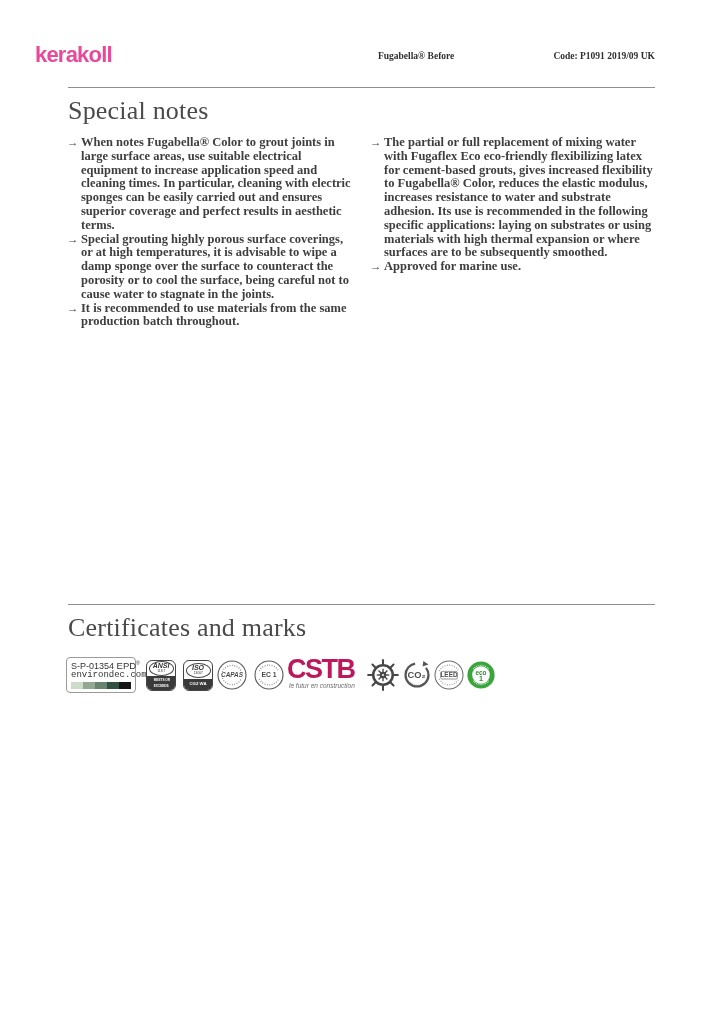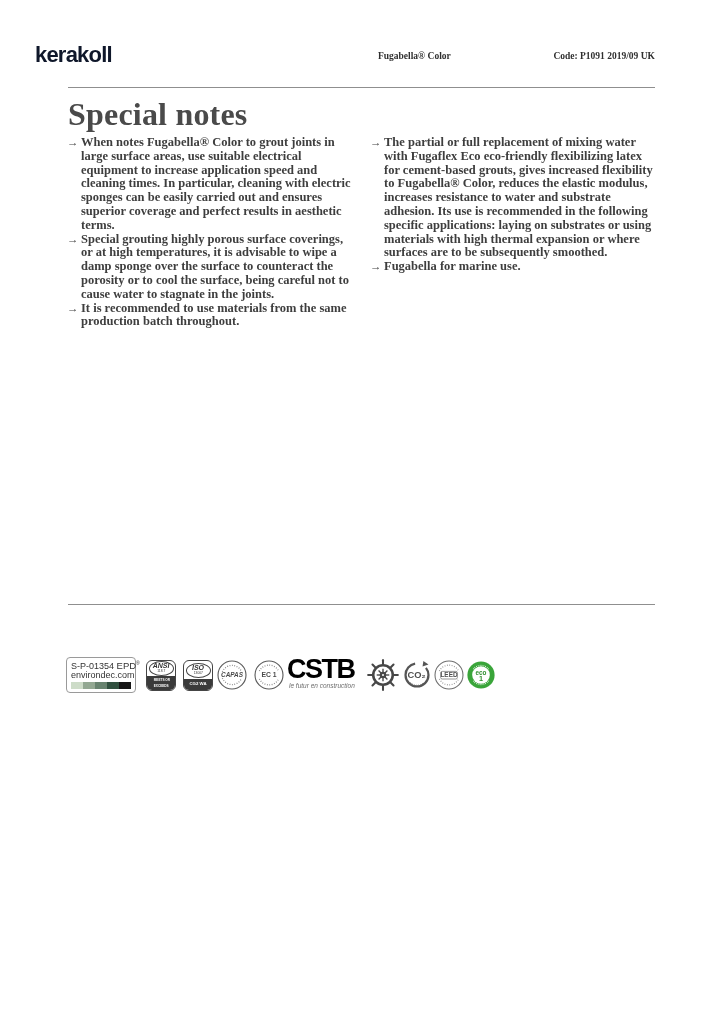--- a/index.html
+++ b/index.html
@@ -11,38 +11,38 @@
     position:relative;
     overflow:hidden;
   }
   .page { position:absolute; inset:0; }
 
   
   .brand {
     position:absolute; left:35px; top:42px;
     font-family:"Liberation Sans", sans-serif;
     font-weight:bold; font-size:22px; letter-spacing:-0.8px;
-    color:#0f172a;
+    color:#ec4899;
   }
   .doc-title {
     position:absolute; left:378px; top:51px;
     font-size:9.5px; color:#2f2f2f; font-weight:600;
   }
   .doc-code {
     position:absolute; right:65px; top:51px;
     font-size:9.5px; color:#2f2f2f; font-weight:600;
   }
   .rule { position:absolute; left:68px; width:587px; height:1px; background:#8f8f8f; }
   .rule-1 { top:87px; }
   .rule-2 { top:604px; }
 
   
   .section-title {
     position:absolute; left:68px;
-    font-size:32px; font-weight:700; color:#4a4a4a;
+    font-size:26px; font-weight:400; color:#4a4a4a;
     letter-spacing:0.2px;
   }
   .title-notes { top:96px; }
   .title-certs { top:613px; }
 
   
   .notes-col {
     position:absolute; top:136px;
     font-size:12.5px; font-weight:bold; line-height:13.8px;
     color:#3e3e3e;
@@ -62,21 +62,21 @@
   .epd-box {
     left:66px; top:3px; width:70px; height:36px;
     border:1px solid #9a9a9a; border-radius:4px;
     background:#fff; box-sizing:border-box;
     font-family:"Liberation Sans", sans-serif;
     padding:2px 0 0 4px;
   }
   .epd-l1 { font-size:9px; color:#333; white-space:nowrap; }
   .epd-l1 .epd-label { font-weight:normal; font-size:9.5px; }
   .epd-l1 sup { font-size:5px; }
-  .epd-l2 { font-size:9px; color:#333; margin-top:-1px; }
+  .epd-l2 { font-size:9px; color:#333; margin-top:-1px;font-family:Liberation Mono, monospace; }
   .epd-strip { display:flex; height:7px; margin:2px 4px 0 0; }
   .epd-strip div { flex:1; }
 
   .cert-square {
     top:6px; width:30px; height:31px;
     border:1.5px solid #454545; border-radius:6px;
     overflow:hidden; background:#fff; box-sizing:border-box;
     display:flex; flex-direction:column;
     font-family:"Liberation Sans", sans-serif;
   }
@@ -100,37 +100,37 @@
   .stamp-capas { left:216px; }
   .stamp-ec1   { left:253px; }
   .stamp-leed  { left:433px; }
 
   .cstb {
     left:287px; top:2px; width:78px;
     font-family:"Liberation Sans", sans-serif;
   }
   .cstb-name {
     font-weight:bold; font-size:27px; line-height:26px;
-    letter-spacing:-1.5px; color:#000000;
+    letter-spacing:-1.5px; color:#be185d;
   }
   .cstb-tag { font-style:italic; font-size:6.5px; color:#6e6e6e; margin:0 0 0 2px; }
 
   .wheel-logo { left:366px; top:4px; }
   .co2-logo   { left:400px; top:4px; }
   .eco-logo   { left:464px; top:4px; }
 
   svg text { font-family:"Liberation Sans", sans-serif; }
 </style>
 </head>
 <body>
 
 <div class="page">
 
   <div class="brand">kerakoll</div>
-  <div class="doc-title">Fugabella® Color</div>
+  <div class="doc-title">Fugabella® Before</div>
   <div class="doc-code">Code: P1091 2019/09 UK</div>
   <div class="rule rule-1"></div>
 
   <div class="section-title title-notes">Special notes</div>
 
   <div class="notes-col col-left">
 
       <div class="note-item">
         <span class="arrow">→</span>
         <span>When notes Fugabella® Color to grout joints in large surface areas, use suitable electrical equipment to increase application speed and cleaning times. In particular, cleaning with electric sponges can be easily carried out and ensures superior coverage and perfect results in aesthetic terms.</span>
@@ -149,25 +149,26 @@
 
   <div class="notes-col col-right">
 
       <div class="note-item">
         <span class="arrow">→</span>
         <span>The partial or full replacement of mixing water with Fugaflex Eco eco-friendly flexibilizing latex for cement-based grouts, gives increased flexibility to Fugabella® Color, reduces the elastic modulus, increases resistance to water and substrate adhesion. Its use is recommended in the following specific applications: laying on substrates or using materials with high thermal expansion or where surfaces are to be subsequently smoothed.</span>
       </div>
 
       <div class="note-item">
         <span class="arrow">→</span>
-        <span>Fugabella for marine use.</span>
+        <span>Approved for marine use.</span>
       </div>
     </div>
 
   <div class="rule rule-2"></div>
+  <div class="section-title title-certs">Certificates and marks</div>
 
   <div class="cert-row">
 
     <div class="epd-box">
       <div class="epd-l1">
         <span>S-P-01354</span>
         <span class="epd-label">EPD</span><sup>®</sup>
       </div>
       <div class="epd-l2">environdec.com</div>
       <div class="epd-strip">

